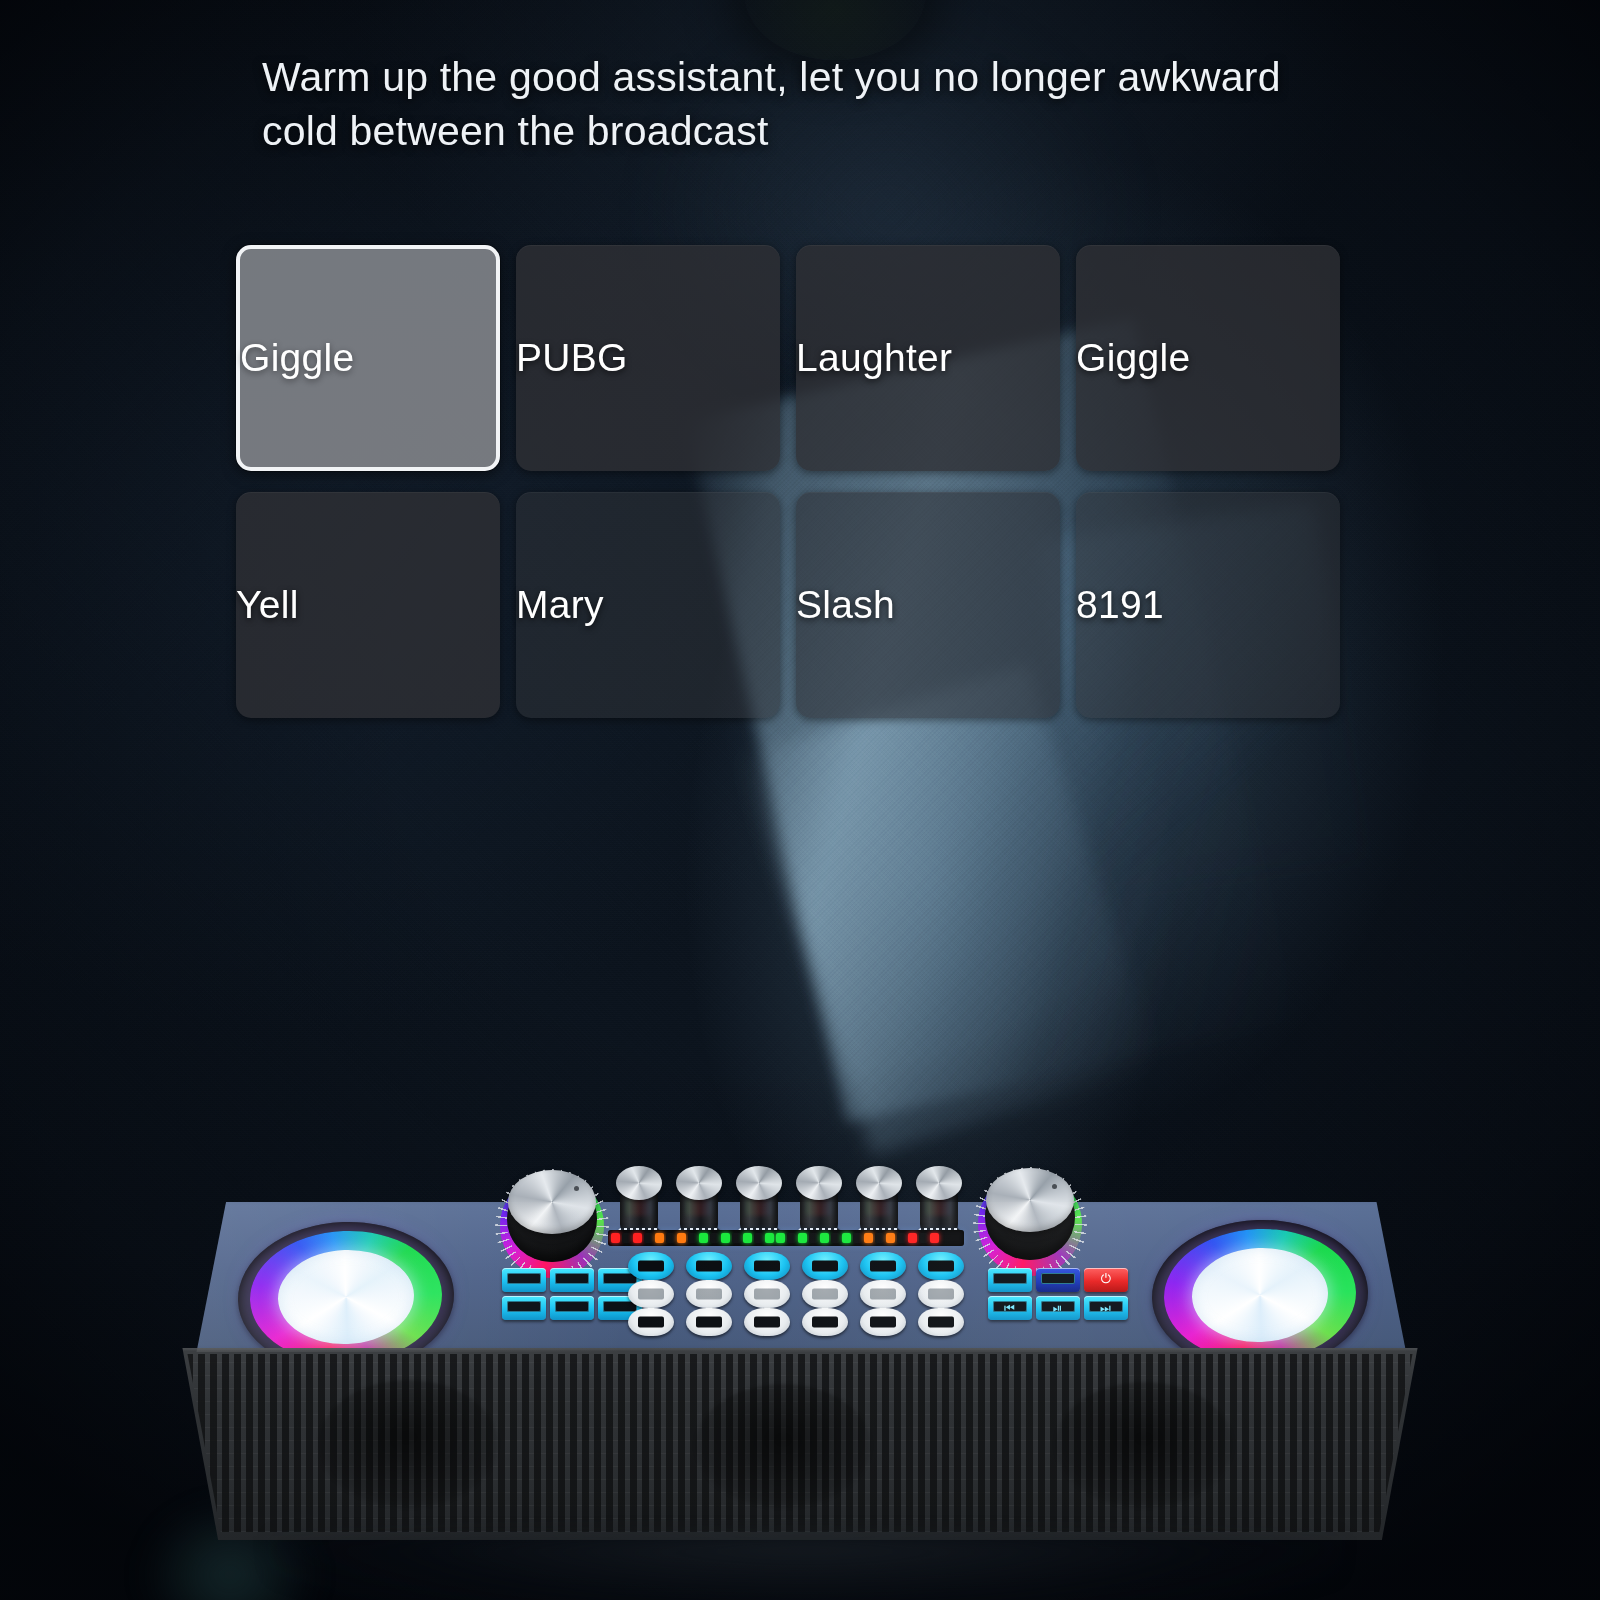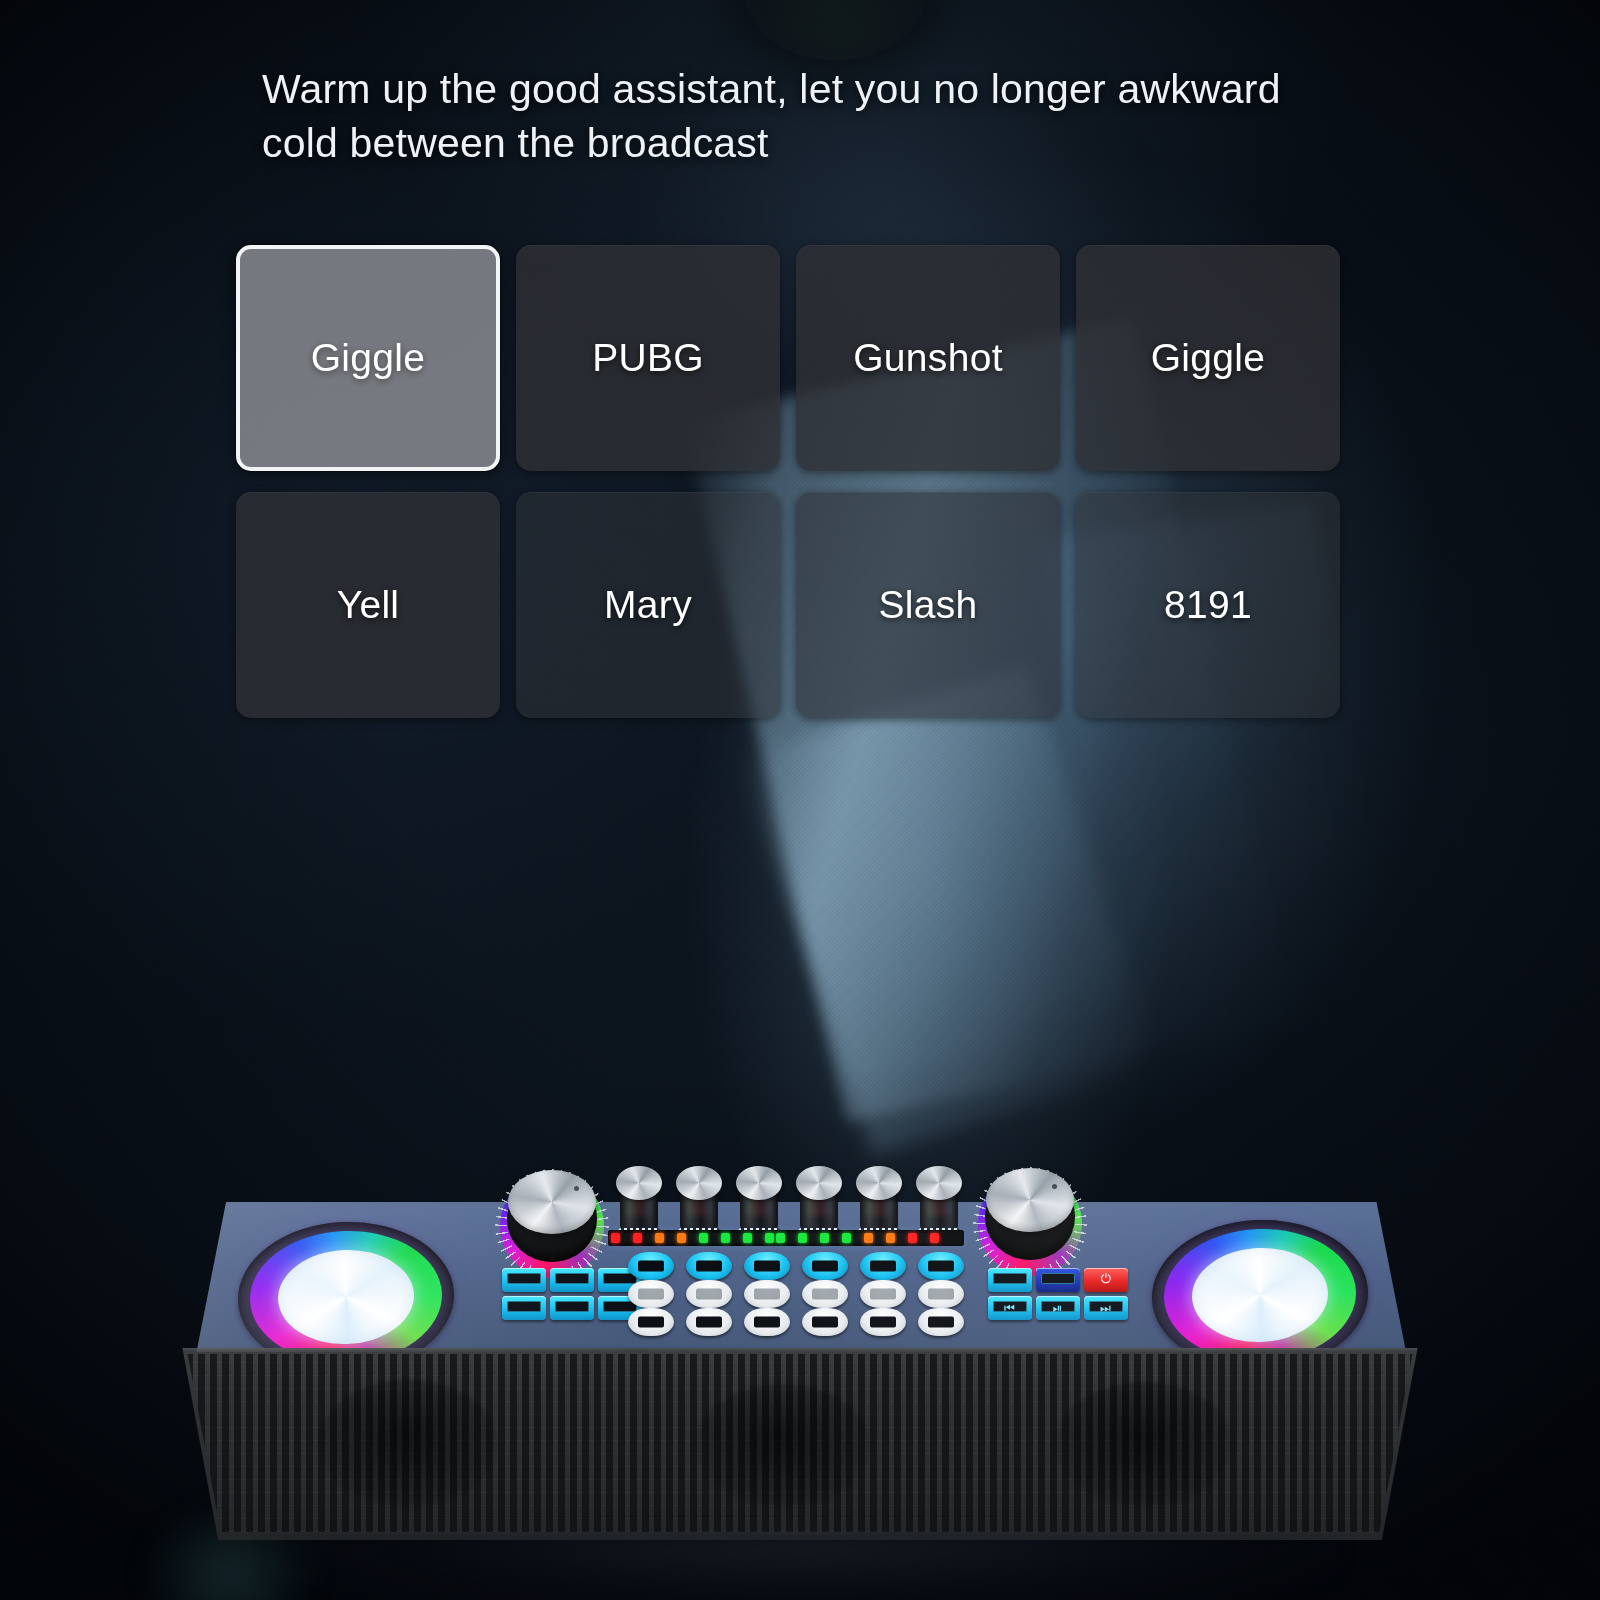--- a/index.html
+++ b/index.html
@@ -95,21 +95,21 @@
     opacity: 0.6;
   }
   .bg-vignette {
     position: absolute; inset: 0;
     background: radial-gradient(ellipse 1150px 1000px at 50% 45%, transparent 35%, rgba(4,7,12,0.55) 78%, rgba(2,4,8,0.9) 100%);
   }
 
   
   #headline {
     position: absolute;
-    left: 262px; top: 62px;
+    left: 262px; top: 50px;
     width: 1060px;
     color: #eef2f6;
     font-size: 41px;
     line-height: 1.32;
     font-weight: 400;
     letter-spacing: 0.2px;
     text-shadow: 0 2px 10px rgba(0,0,0,0.85);
     white-space: pre-line;
   }
 
@@ -126,21 +126,21 @@
   }
 
   .pad {
     position: relative;
     border-radius: 15px;
     background: rgba(46,48,52,0.80);
     box-shadow: inset 0 1px 0 rgba(255,255,255,0.045),
                 0 2px 8px rgba(0,0,0,0.45);
     display: flex;
     align-items: center;
-    justify-content: center;
+    justify-content: flex-start;
     cursor: pointer;
   }
   
   .pad.translucent { background: rgba(46,50,56,0.60); }
   .pad.translucent2 { background: rgba(48,52,58,0.52); }
 
   .pad.selected {
     background: rgba(126,129,134,0.93);
     border: 4px solid #f2f4f6;
     box-shadow: 0 0 0 1px rgba(0,0,0,0.3), 0 3px 14px rgba(0,0,0,0.55);
@@ -395,21 +395,21 @@
 cold between the broadcast</div>
 
   <div id="pad-grid">
       <div class="pad selected">
         <span class="pad-label">Giggle</span>
       </div>
       <div class="pad">
         <span class="pad-label">PUBG</span>
       </div>
       <div class="pad">
-        <span class="pad-label">Gunshot</span>
+        <span class="pad-label">Laughter</span>
       </div>
       <div class="pad">
         <span class="pad-label">Giggle</span>
       </div>
       <div class="pad">
         <span class="pad-label">Yell</span>
       </div>
       <div class="pad translucent2">
         <span class="pad-label">Mary</span>
       </div>

